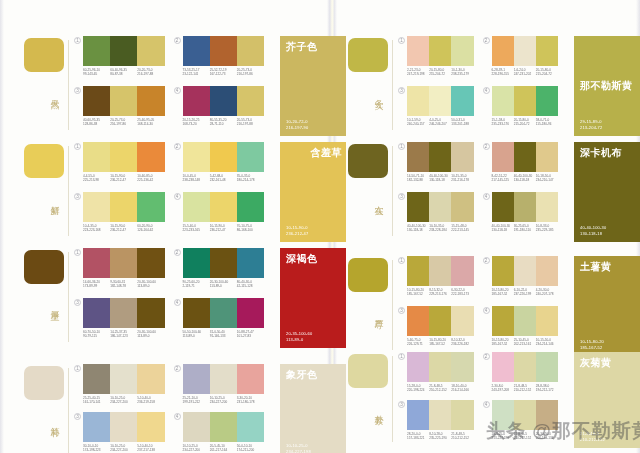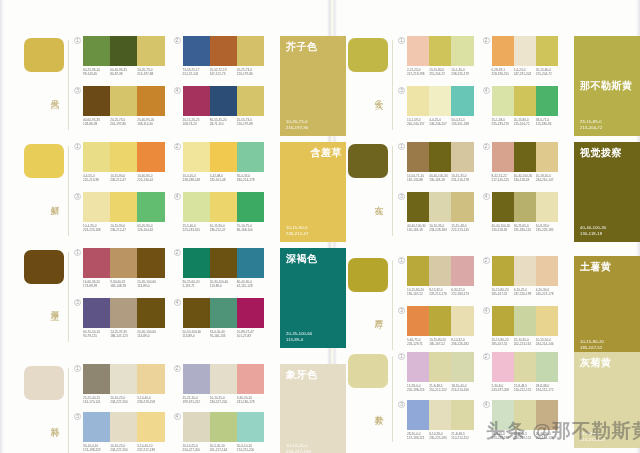--- a/index.html
+++ b/index.html
@@ -425,21 +425,21 @@
                   <div>31-0-50-40</div>
                   <div>91-146-133</div>
                 </div>
                 <div class="codecell">
                   <div>10-88-27-47</div>
                   <div>101-27-83</div>
                 </div>
               </div>
             </div>
           </div>
-          <div class="named" style="background: #0f766e; padding-left: 27px;">
+          <div class="named" style="background: #b91c1c; padding-left: 27px;">
             <div class="named-name" style="color: rgb(255, 255, 255);">深褐色</div>
             <div class="named-codes" style="color: rgb(255, 255, 255);">
               <div>20-35-100-60</div>
               <div>113-89-0</div>
             </div>
           </div>
         </div>
         <div class="cat-row" style="top: 364px; height: 96px;">
           <div class="rail">
             <div class="rail-chip" style="background: rgb(228, 218, 199);"></div>
@@ -740,21 +740,21 @@
                   <div>191-180-110</div>
                 </div>
                 <div class="codecell">
                   <div>10-8-33-0</div>
                   <div>235-229-185</div>
                 </div>
               </div>
             </div>
           </div>
           <div class="named" style="background: rgb(110, 101, 25);">
-            <div class="named-name" style="color: rgb(255, 255, 255);">视觉拨察</div>
+            <div class="named-name" style="color: rgb(255, 255, 255);">深卡机布</div>
             <div class="named-codes" style="color: rgb(255, 255, 255);">
               <div>40-40-100-30</div>
               <div>130-118-18</div>
             </div>
           </div>
         </div>
         <div class="cat-row" style="top: 256px; height: 100px;">
           <div class="rail">
             <div class="rail-chip" style="background: rgb(181, 165, 45);"></div>
             <div class="rail-label">尊严</div>

